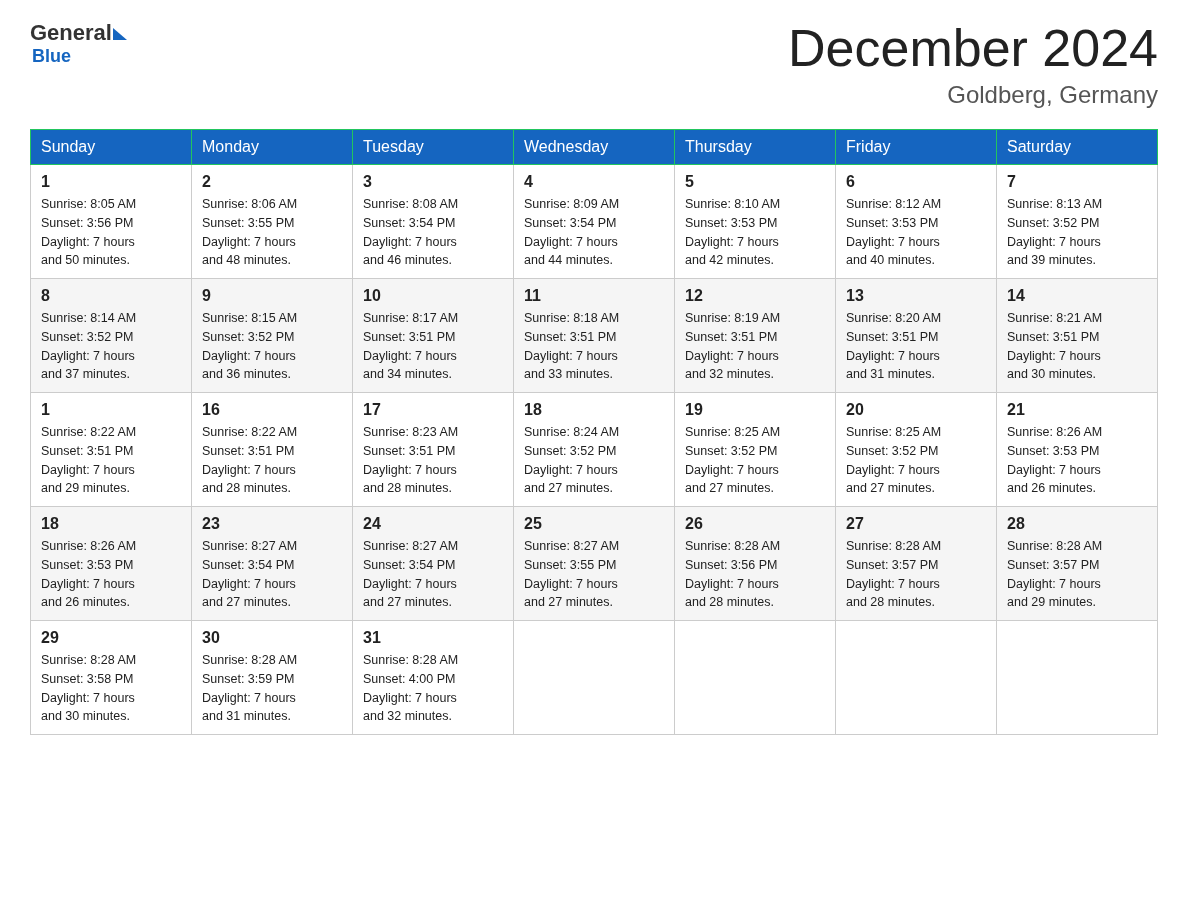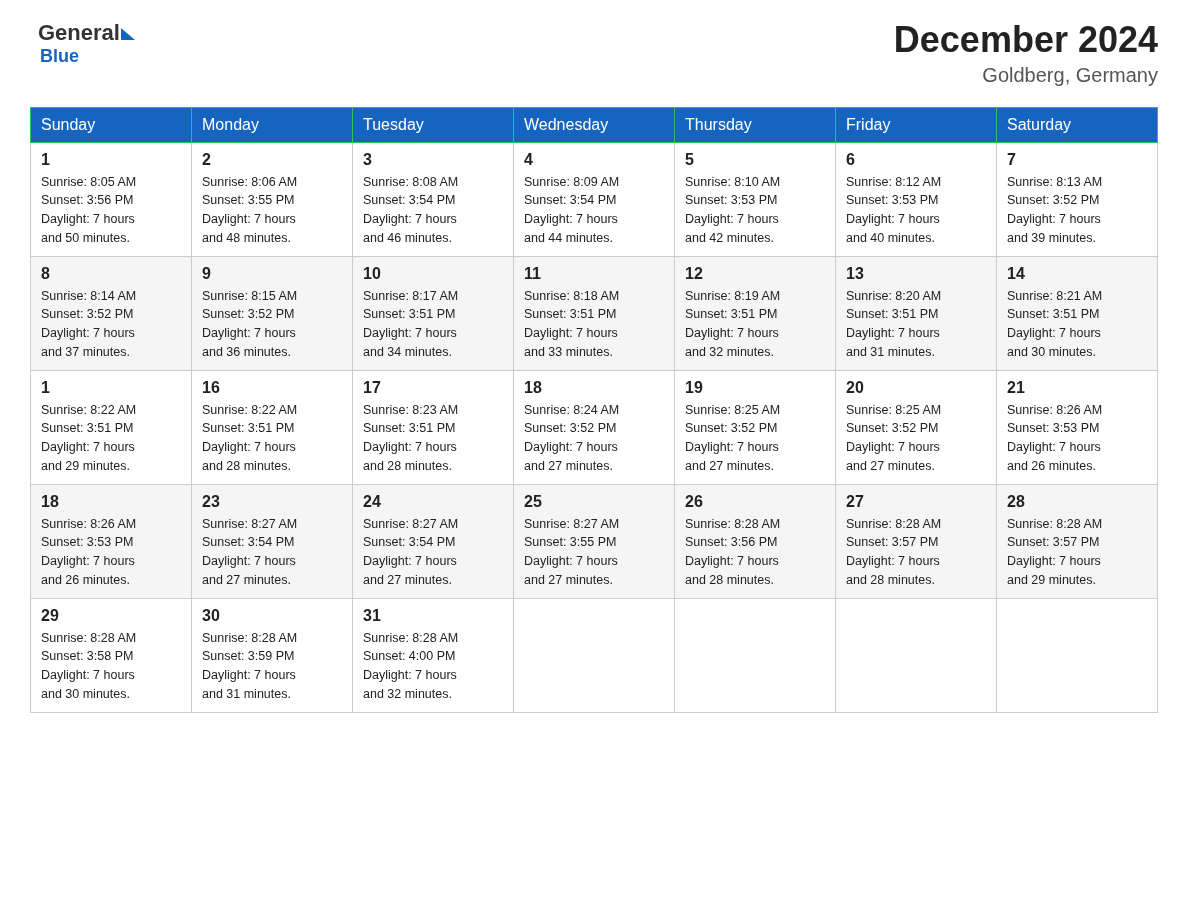--- a/index.html
+++ b/index.html
@@ -13,27 +13,27 @@
     .header {
       display: flex;
       justify-content: space-between;
       align-items: flex-start;
       margin-bottom: 20px;
     }
     .title-section {
       text-align: right;
     }
     .month-title {
-      font-size: 36px;
-      font-weight: bold;
+      font-size: 52px;
+      font-weight: normal;
       color: #222;
       line-height: 1.1;
     }
     .location {
-      font-size: 20px;
+      font-size: 24px;
       color: #555;
       margin-top: 4px;
     }
     table {
       width: 100%;
       border-collapse: collapse;
       table-layout: fixed;
     }
     thead tr th {
       background-color: #1565C0;
@@ -67,21 +67,20 @@
     }
     .day-info {
       font-size: 12.5px;
       line-height: 1.5;
       color: #222;
     }
     .logo-container {
       display: flex;
       flex-direction: column;
       align-items: flex-start;
-      margin-left: 8px;
     }
     .logo-top {
       display: flex;
       align-items: center;
     }
     .logo-word-general {
       font-size: 22px;
       font-weight: bold;
       color: #333;
     }

